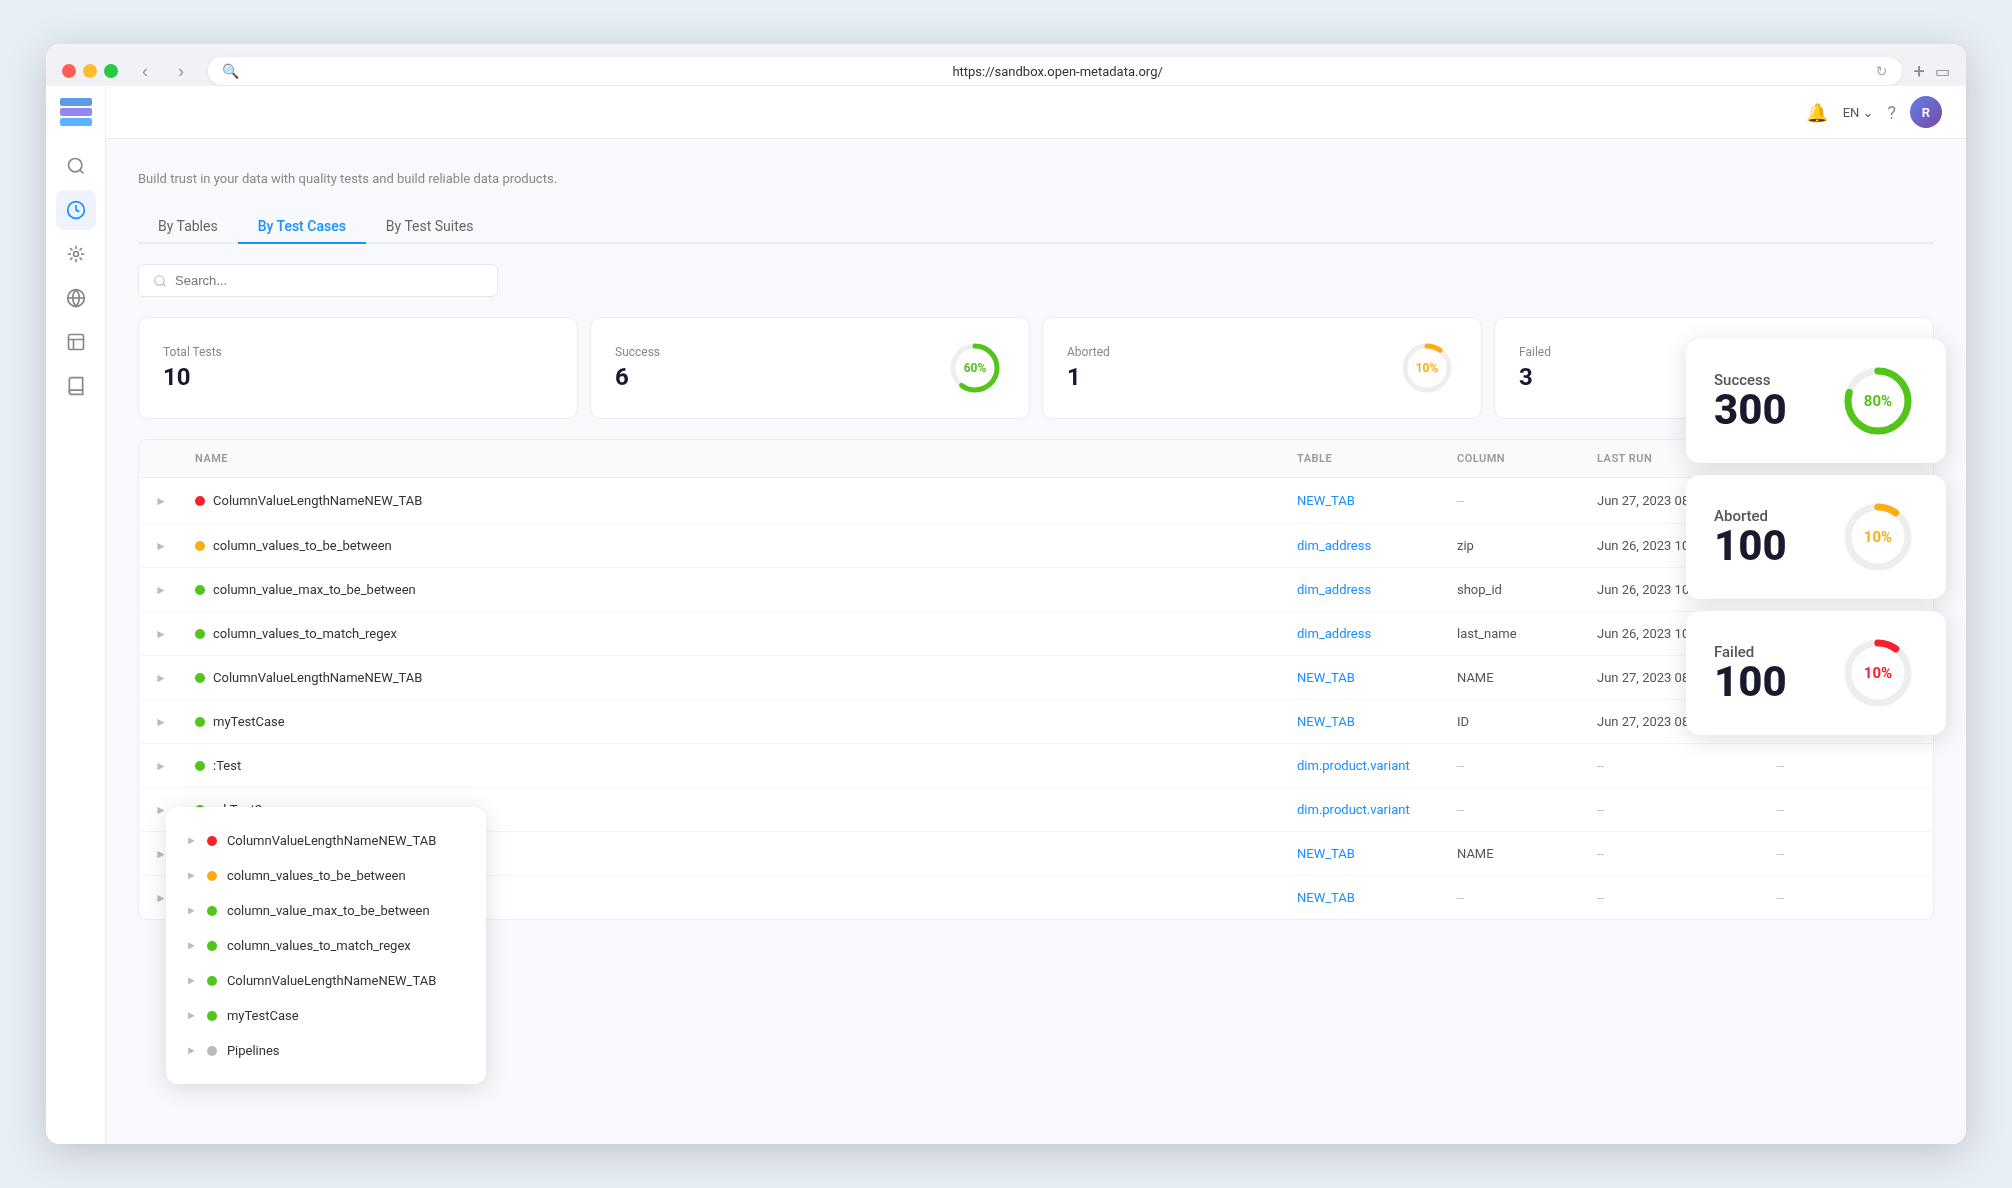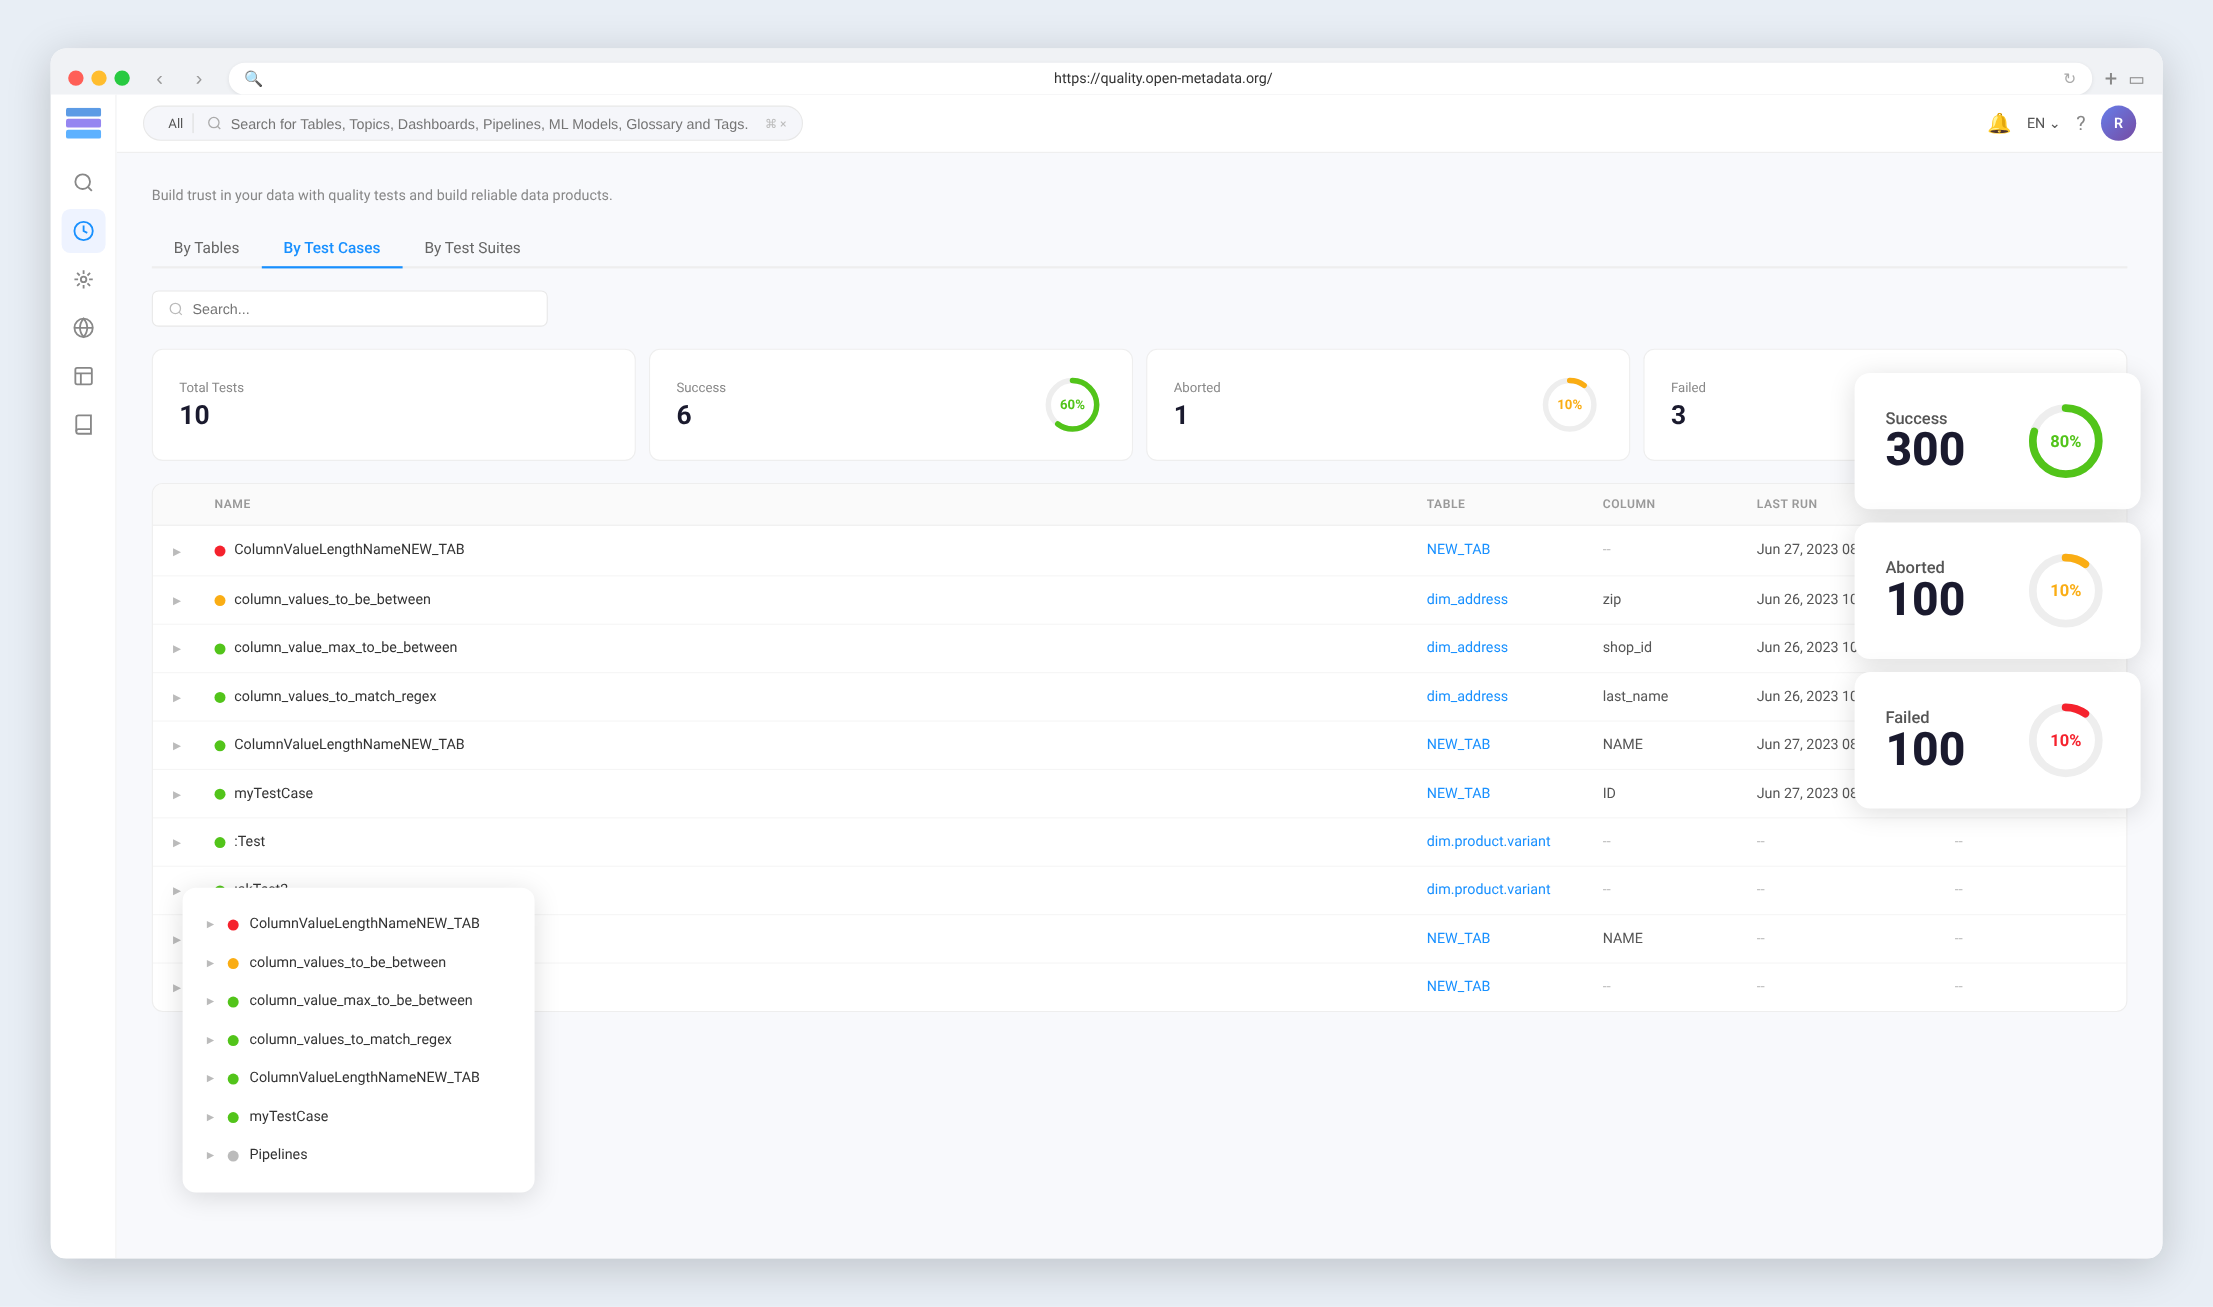--- a/index.html
+++ b/index.html
@@ -322,21 +322,21 @@
         <div class="tl tl-red"></div>
         <div class="tl tl-yellow"></div>
         <div class="tl tl-green"></div>
       </div>
       <div class="nav-buttons">
         <button class="nav-btn">‹</button>
         <button class="nav-btn">›</button>
       </div>
       <div class="address-bar">
         <span style="color:#aaa;font-size:14px;">🔍</span>
-        <span class="address-bar-url">https://quality.open-metadata.org/</span>
+        <span class="address-bar-url">https://sandbox.open-metadata.org/</span>
         <span style="color:#aaa;font-size:14px;">↻</span>
       </div>
       <div class="browser-actions">
         <span style="font-size:20px;color:#888;">+</span>
         <span style="font-size:16px;color:#888;">▭</span>
       </div>
     </div>
   </div>
 
   <div class="app-body">
@@ -384,29 +384,20 @@
         <svg width="20" height="20" viewBox="0 0 24 24" fill="none" stroke="currentColor" stroke-width="2">
             <path d="M4 19.5A2.5 2.5 0 0 1 6.5 17H20"></path>
             <path d="M6.5 2H20v20H6.5A2.5 2.5 0 0 1 4 19.5v-15A2.5 2.5 0 0 1 6.5 2z"></path>
           </svg>
       </div>
     </div>
 
     <div class="content-area">
 
       <div class="top-nav">
-        <div class="search-bar">
-          <span class="search-filter">All</span>
-          <svg width="14" height="14" viewBox="0 0 24 24" fill="none" stroke="#aaa" stroke-width="2">
-              <circle cx="11" cy="11" r="8"></circle>
-              <line x1="21" y1="21" x2="16.65" y2="16.65"></line>
-            </svg>
-          <input type="text" style="flex: 1 1 0%; border: none; background: none; outline: none; font-size: 13px; color: rgb(153, 153, 153);" placeholder="Search for Tables, Topics, Dashboards, Pipelines, ML Models, Glossary and Tags.">
-          <span style="font-size:11px;color:#bbb;">⌘ ×</span>
-        </div>
         <div class="top-nav-actions">
           <span style="font-size:18px;color:#888;">🔔</span>
           <span style="font-size:13px;color:#555;">EN ⌄</span>
           <span style="font-size:18px;color:#888;">?</span>
           <div class="avatar">R</div>
         </div>
       </div>
 
       <div class="main-content">
         <div style="font-size:13px;color:#888;margin-top:4px;">Build trust in your data with quality tests and build reliable data products.</div>

